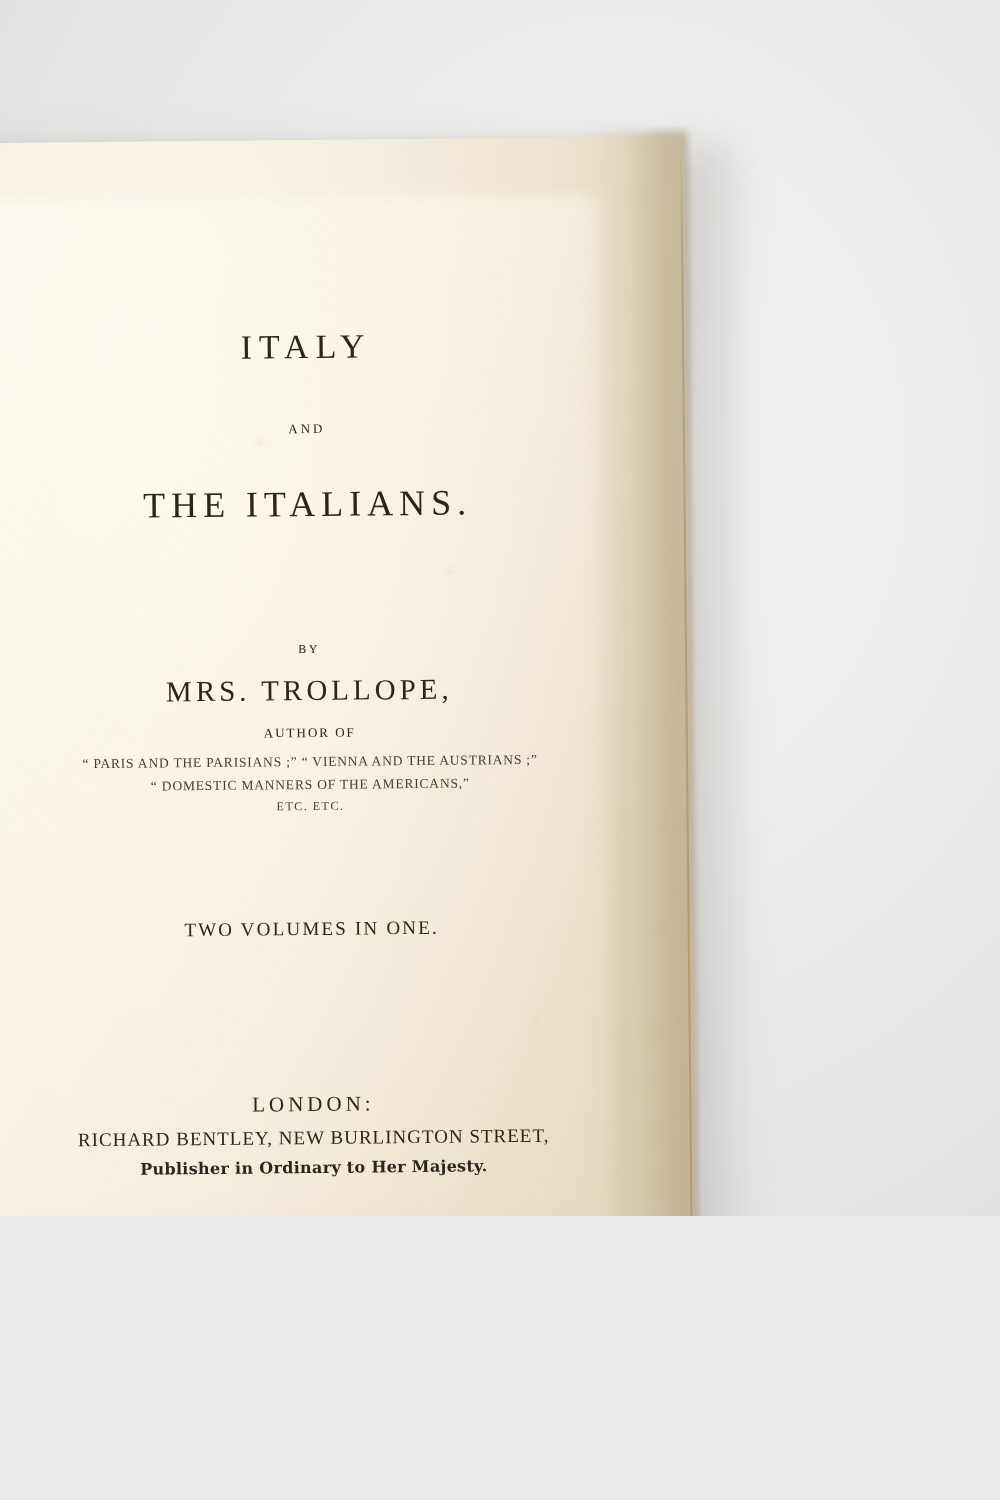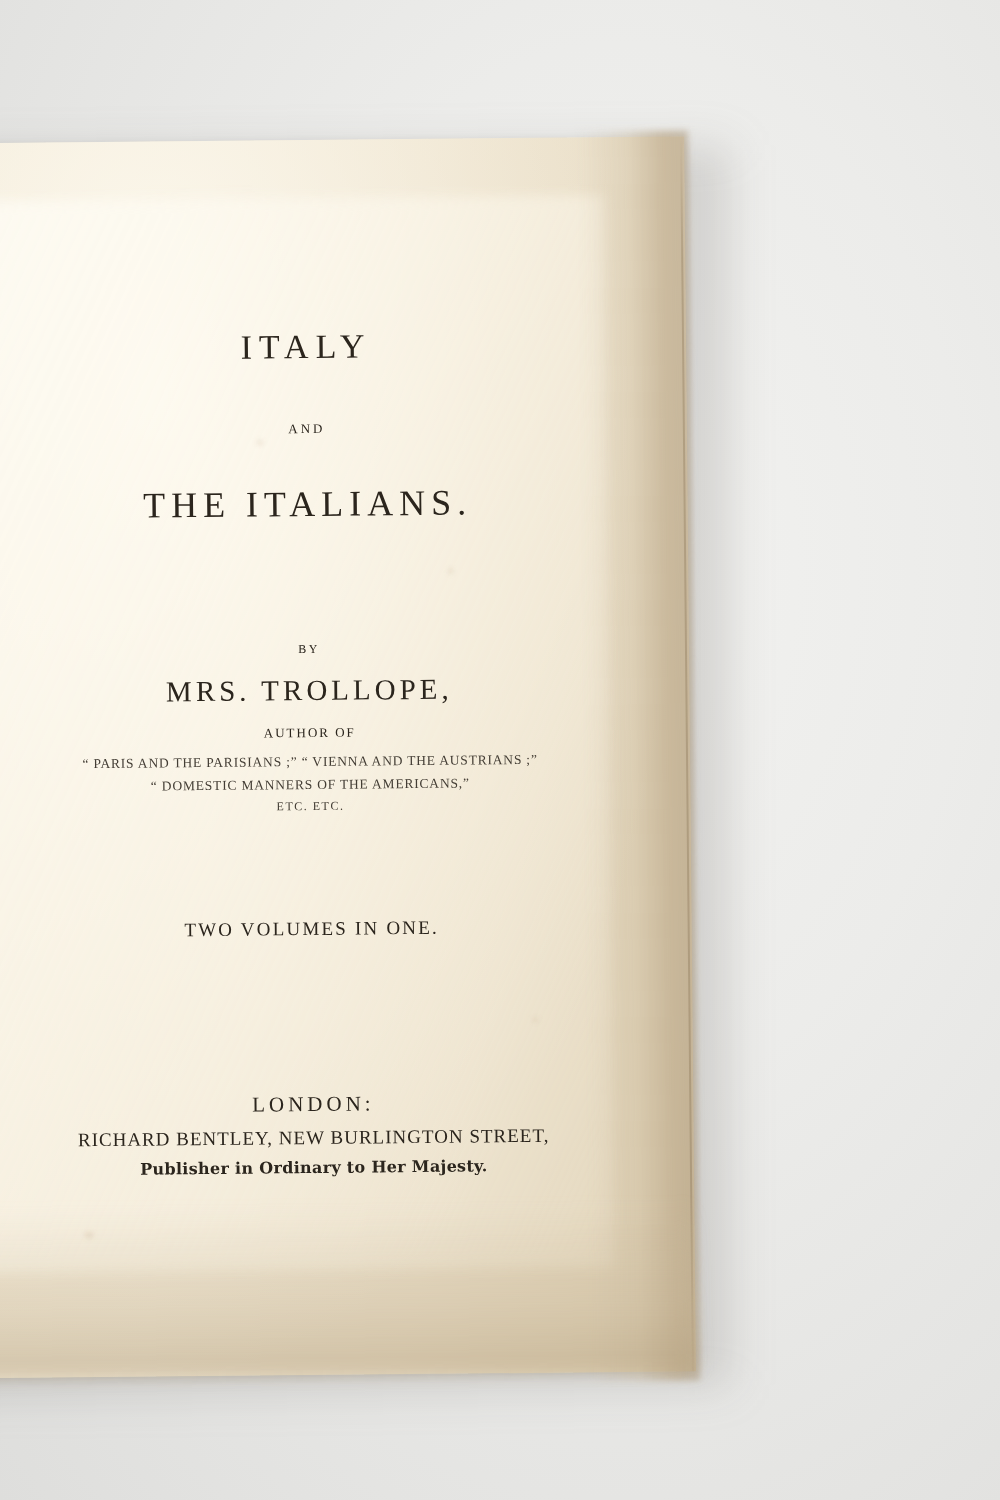--- a/index.html
+++ b/index.html
@@ -10,21 +10,21 @@
     overflow: hidden;
   }
   body {
     background: #ebebeb;
     font-family: "Liberation Serif", serif;
   }
 
   #scene {
     position: relative;
     width: 1000px;
-    height: 1500px;
+    height: 1216px;
     background: radial-gradient(ellipse at 62% 38%, #f2f2f0 0%, #ececea 40%, #e4e4e2 75%, #dededc 100%);
     overflow: hidden;
   }
 
   
   .page-shadow {
     position: absolute;
     left: -60px;
     top: 150px;
     width: 790px;

